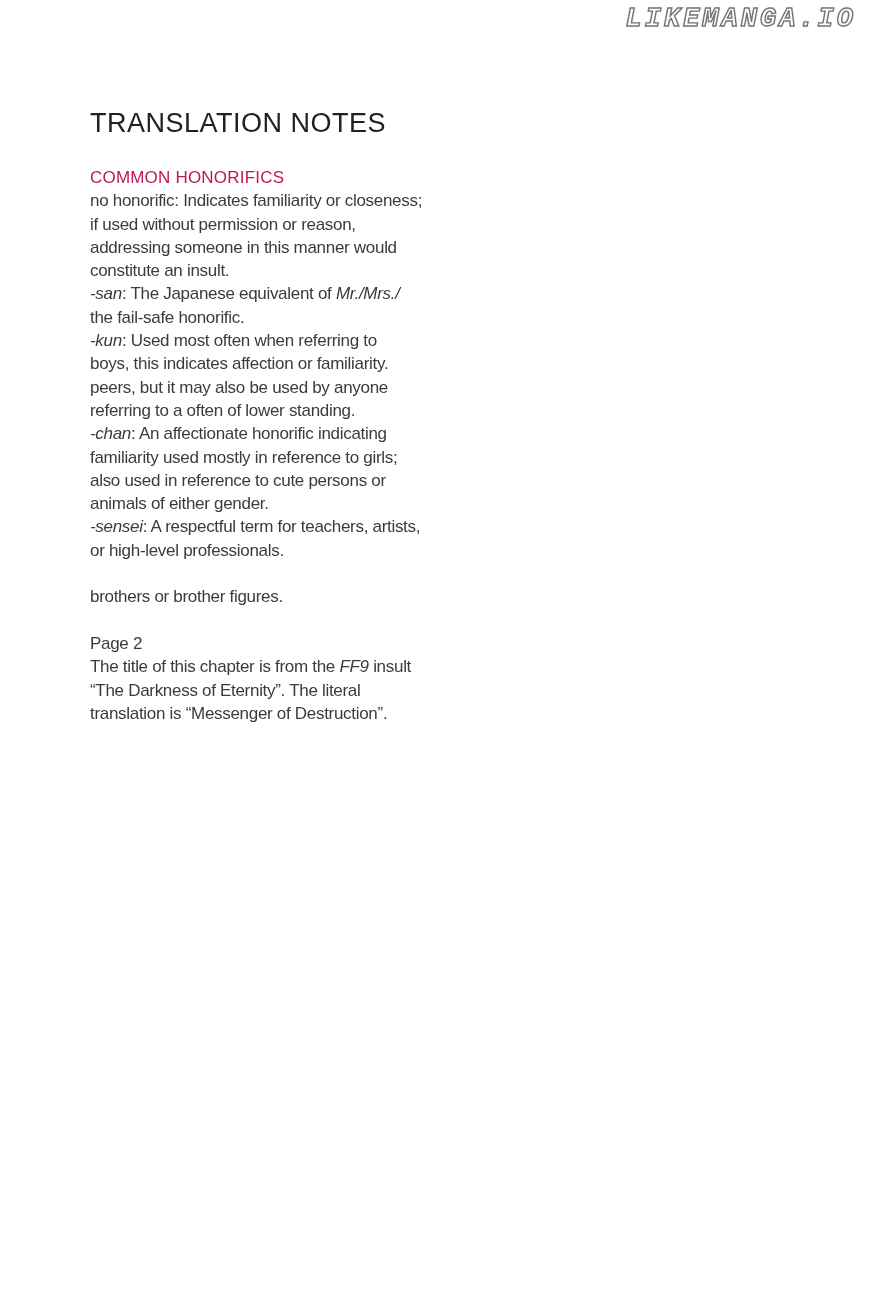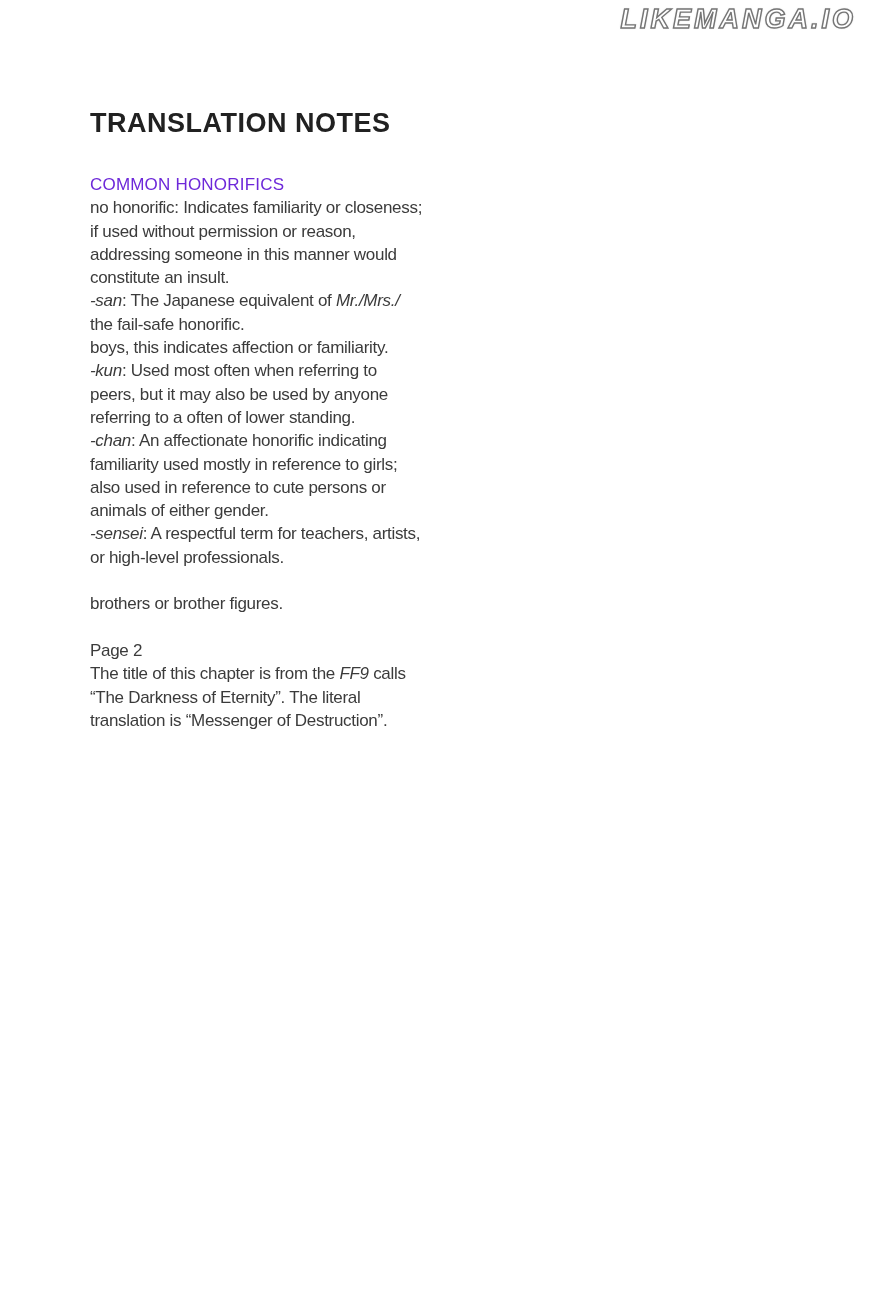--- a/index.html
+++ b/index.html
@@ -11,37 +11,37 @@
     height: 1305px;
     position: relative;
     background: #ffffff;
     font-family: "Liberation Sans", sans-serif;
     overflow: hidden;
   }
   .watermark {
     position: absolute;
     top: 4px;
     right: 14px;
-    font-family: Liberation Sans, sans-serif;
+    font-family: Liberation Mono, monospace;
     font-weight: bold;
     font-style: italic;
     font-size: 27px;
     letter-spacing: 3px;
     color: #ffffff;
     -webkit-text-stroke: 1.4px #757575;
     text-shadow: 0 0 2px rgba(120,120,120,0.55);
     user-select: none;
     text-align: right;
   }
   .page-title {
     position: absolute;
     left: 90px;
     top: 108px;
     font-size: 27px;
-    font-weight: 700;
+    font-weight: 400;
     letter-spacing: 0.5px;
     color: #212121;
     white-space: nowrap;
   }
   .notes {
     position: absolute;
     left: 90px;
     top: 166px;
     width: 400px;
     font-size: 17px;
@@ -50,49 +50,48 @@
     color: #3b3b3b;
   }
   .notes .line {
     white-space: nowrap;
     min-height: 23.3px;
   }
   .notes .line em {
   }
   .notes .line.section-heading {
     letter-spacing: 0.2px;
-    color: #6d28d9;
-    margin-top: 7px;
+    color: #be185d;
   }
 </style>
 </head>
 <body>
 
 <div class="watermark">LIKEMANGA.IO</div>
 
 <h1 class="page-title" style="margin:0;">TRANSLATION NOTES</h1>
 
 <div class="notes">
     <div class="line section-heading"><span>COMMON HONORIFICS</span></div>
     <div class="line"><span>no honorific: Indicates familiarity or closeness;</span></div>
     <div class="line"><span>if used without permission or reason,</span></div>
     <div class="line"><span>addressing someone in this manner would</span></div>
     <div class="line"><span>constitute an insult.</span></div>
     <div class="line"><em>-san</em><span>: The Japanese equivalent of </span><em>Mr./Mrs./</em></div>
     <div class="line"><span>the fail-safe honorific.</span></div>
+    <div class="line"><em>-kun</em><span>: Used most often when referring to</span></div>
     <div class="line"><span>boys, this indicates affection or familiarity.</span></div>
-    <div class="line"><em>-kun</em><span>: Used most often when referring to</span></div>
     <div class="line"><span>peers, but it may also be used by anyone</span></div>
     <div class="line"><span>referring to a often of lower standing.</span></div>
     <div class="line"><em>-chan</em><span>: An affectionate honorific indicating</span></div>
     <div class="line"><span>familiarity used mostly in reference to girls;</span></div>
     <div class="line"><span>also used in reference to cute persons or</span></div>
     <div class="line"><span>animals of either gender.</span></div>
     <div class="line"><em>-sensei</em><span>: A respectful term for teachers, artists,</span></div>
     <div class="line"><span>or high-level professionals.</span></div>
     <div class="line">&nbsp;</div>
     <div class="line"><span>brothers or brother figures.</span></div>
     <div class="line">&nbsp;</div>
     <div class="line"><span>Page 2</span></div>
-    <div class="line"><span>The title of this chapter is from the </span><em>FF9</em><span> calls</span></div>
+    <div class="line"><span>The title of this chapter is from the </span><em>FF9</em><span> insult</span></div>
     <div class="line"><span>“The Darkness of Eternity”. The literal</span></div>
     <div class="line"><span>translation is “Messenger of Destruction”.</span></div>
   </div>
 
 </body></html>

